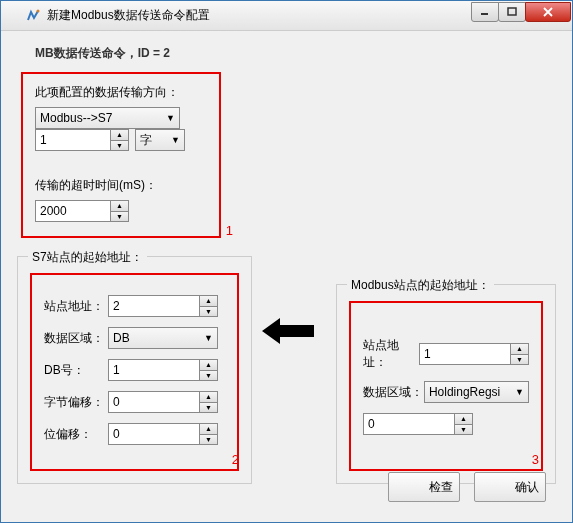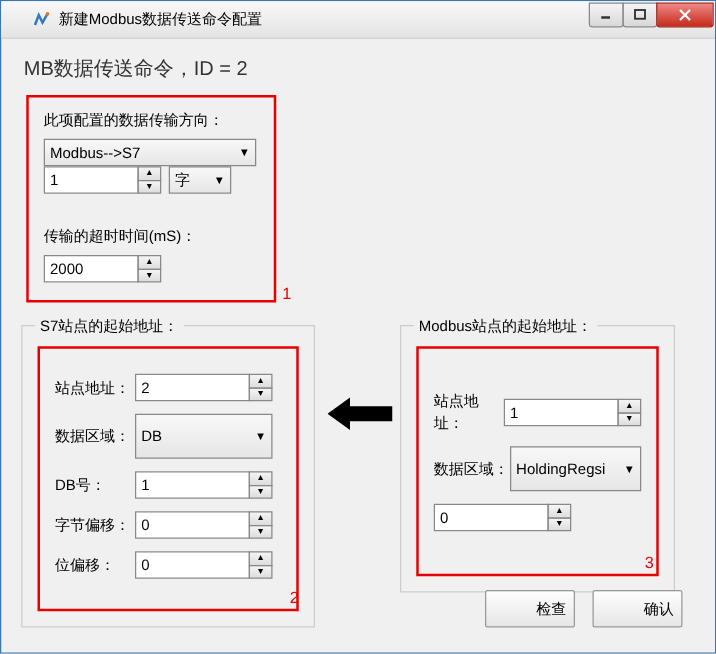--- a/index.html
+++ b/index.html
@@ -7,51 +7,51 @@
 .window { width: 573px; height: 523px; border: 1px solid #3a77b0; background: #f0f0f0; position: relative; }
 .titlebar { height: 30px; background: linear-gradient(#f8f8f8, #e4e4e4); display: flex; align-items: center; padding: 0 0 0 24px; border-bottom: 1px solid #ccc; }
 .titlebar .icon { width: 16px; height: 16px; margin-right: 6px; display: inline-flex; }
 .titlebar .title { font-size: 12px; flex: 1; color: #000; }
 .winbtns { display: flex; height: 20px; align-self: flex-start; margin-top: 1px; margin-right: 1px; }
 .winbtn { width: 30px; height: 20px; border: 1px solid #888; margin-left: -1px; display: flex; align-items: center; justify-content: center; font-size: 10px; background: linear-gradient(#f5f5f5,#d8d8d8); border-radius: 0 0 3px 3px; }
 .winbtn.min { width: 28px; }
 .winbtn.max { width: 28px; }
 .winbtn.close { width: 46px; background: linear-gradient(#e88,#c72b1a); color: #fff; border-color: #a02015; }
 .client { padding: 10px 14px 14px 14px; position: relative; height: calc(100% - 30px); }
-.header-line { font-size: 16px; color: #333; margin: 4px 0 10px 4px; }
+.header-line { font-size: 12px; color: #333; margin: 4px 0 10px 20px; font-weight: bold; }
 
 .redbox { border: 2px solid #e60000; position: relative; padding: 10px 12px 14px 12px; }
 .box1 { width: 200px; margin-left: 6px; margin-bottom: 18px; }
 .num-label { position: absolute; font-size: 13px; color: #e60000; }
 .n1 { right: -14px; bottom: -2px; }
 .n2 { right: -2px; bottom: 2px; }
 .n3 { right: 2px; bottom: 2px; }
 
 .label { font-size: 12px; color: #000; margin-bottom: 6px; }
-.select { width: 170px; height: 22px; font-size: 12px; border: 1px solid #888; background: linear-gradient(#f8f8f8,#e6e6e6); padding: 0 4px; display: flex; align-items: center; justify-content: space-between; }
+.select { width: 145px; height: 22px; font-size: 12px; border: 1px solid #888; background: linear-gradient(#f8f8f8,#e6e6e6); padding: 0 4px; display: flex; align-items: center; justify-content: space-between; }
 .select .arrow { font-size: 9px; }
 .spinner { display: flex; width: 94px; height: 22px; }
 .spinner input { width: 76px; height: 22px; border: 1px solid #888; font-size: 12px; padding: 0 4px; outline: none; }
 .spinner .spins { width: 18px; display: flex; flex-direction: column; }
 .spinner .spins .sp { flex: 1; border: 1px solid #888; margin-left: -1px; display: flex; align-items: center; justify-content: center; font-size: 7px; background: linear-gradient(#f5f5f5,#ddd); }
 .spinner .spins .sp + .sp { margin-top: -1px; }
 .row { display: flex; align-items: center; margin-bottom: 10px; }
 .row-gap { gap: 6px; }
 
 .groupbox { position: relative; border: 1px solid #ccc; padding: 14px 10px 10px 10px; }
 .groupbox .legend { position: absolute; top: -8px; left: 10px; background: #f0f0f0; padding: 0 4px; font-size: 12px; }
-.midrow { display: flex; align-items: flex-start; gap: 14px; position: relative; margin-left: 2px; }
+.midrow { display: flex; align-items: flex-end; gap: 30px; position: relative; margin-left: 2px; }
 .gb-left { width: 235px; }
 .gb-right { width: 220px; }
 .gb-inner.redbox { margin: 2px; }
 .pair { display: flex; align-items: center; margin: 10px 0; }
 .pair .plabel { width: 64px; font-size: 12px; }
 .pair .spinner { width: 110px; }
 .pair .spinner input { width: 92px; }
-.pair .select { width: 110px; height: 36px; }
+.pair .select { width: 110px; height: 22px; }
 
 .arrow-big { position: absolute; left: 261px; top: 286px; }
 
 .bottom-buttons { position: absolute; right: 26px; bottom: 20px; display: flex; gap: 14px; }
 .btn { width: 72px; height: 30px; border: 1px solid #999; background: linear-gradient(#fefefe,#e6e6e6); font-size: 12px; display: flex; align-items: center; justify-content: center; border-radius: 2px; padding-left: 34px; }
 </style>
 </head>
 <body>
 
 <div class="window">

